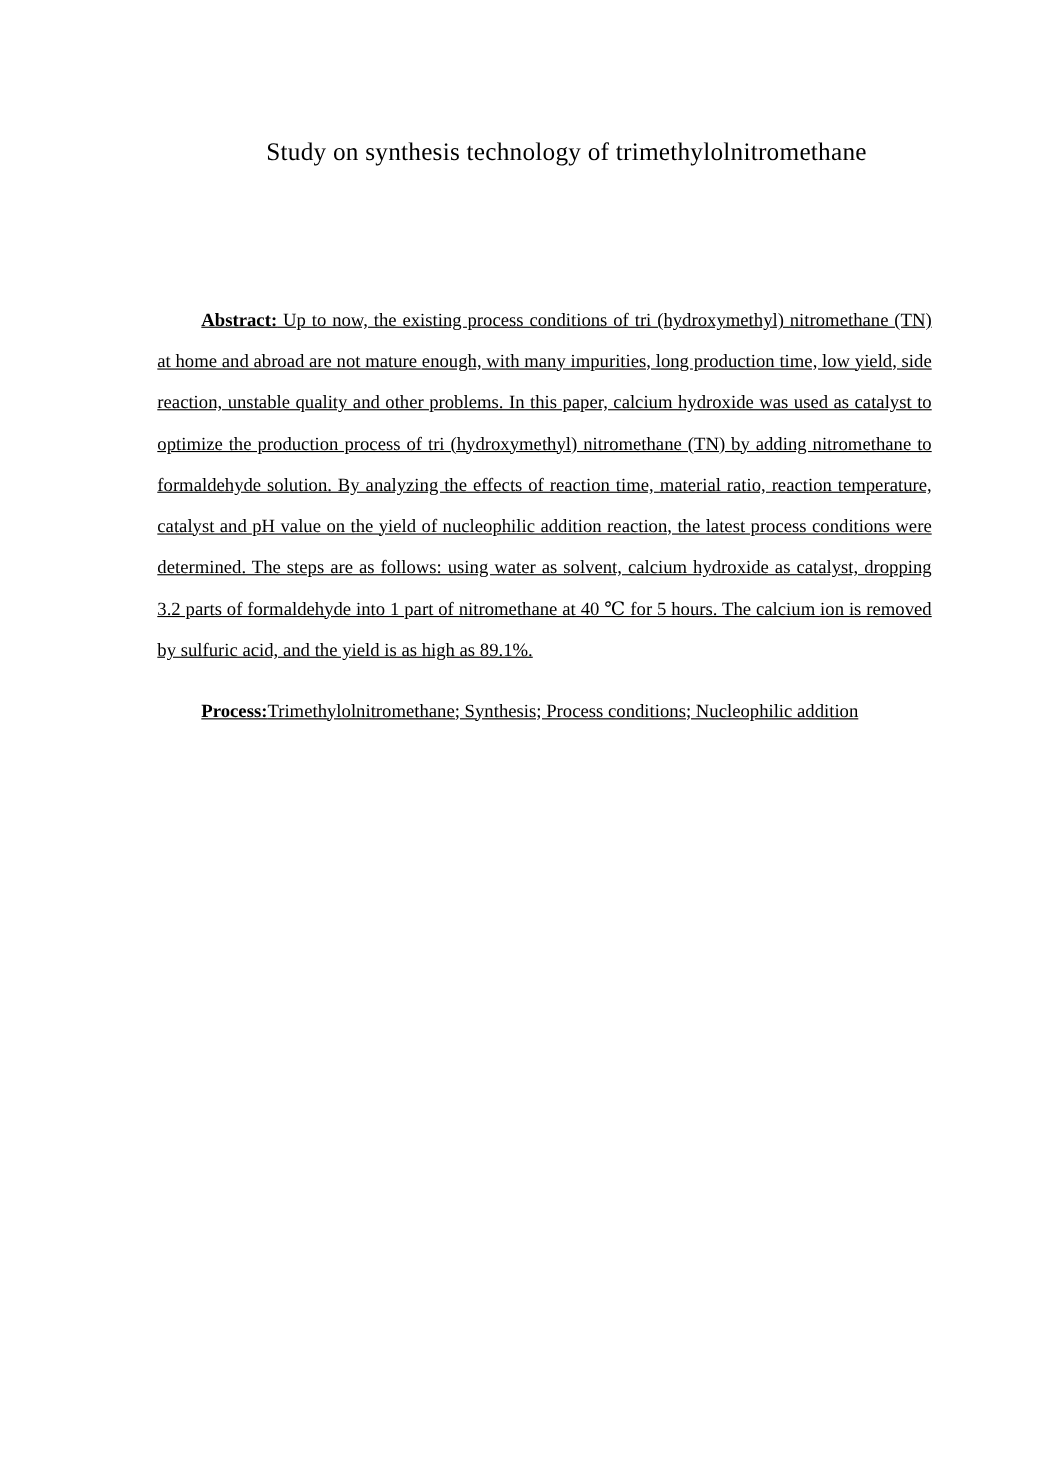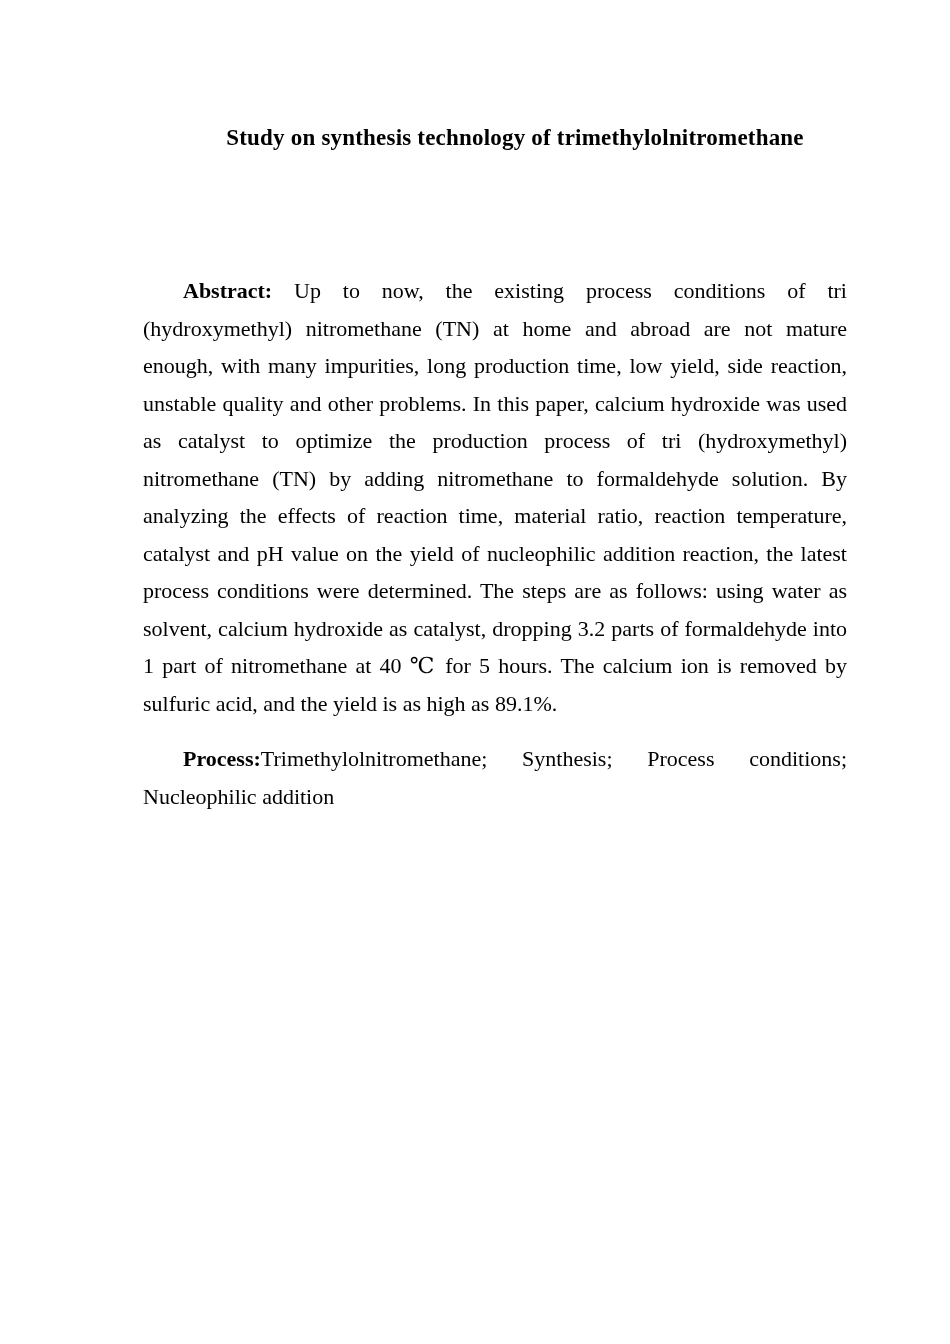--- a/index.html
+++ b/index.html
@@ -20,31 +20,32 @@
     position: absolute;
     left: 143px;
     top: 0;
     width: 704px;
   }
   .paper-title {
     margin: 12px;
     margin-top: 121px;
     font-size: 23px;
     line-height: 34px;
-    font-weight: 700;
+    font-weight: 400;
     text-align: center;
     text-indent: 40px; 
     letter-spacing: 0.2px;
   }
   .para {
     margin: 0;
-    font-size: 22px;
+    font-size: 17px;
     line-height: 37.5px;
     text-align: justify;
     text-indent: 40px;
+    text-decoration: underline;
   }
   .abstract-para {
     margin-top: 117px;
   }
   .keywords-para {
     margin-top: 18px;
   }
   .run-label {
     font-weight: 700;
   }

